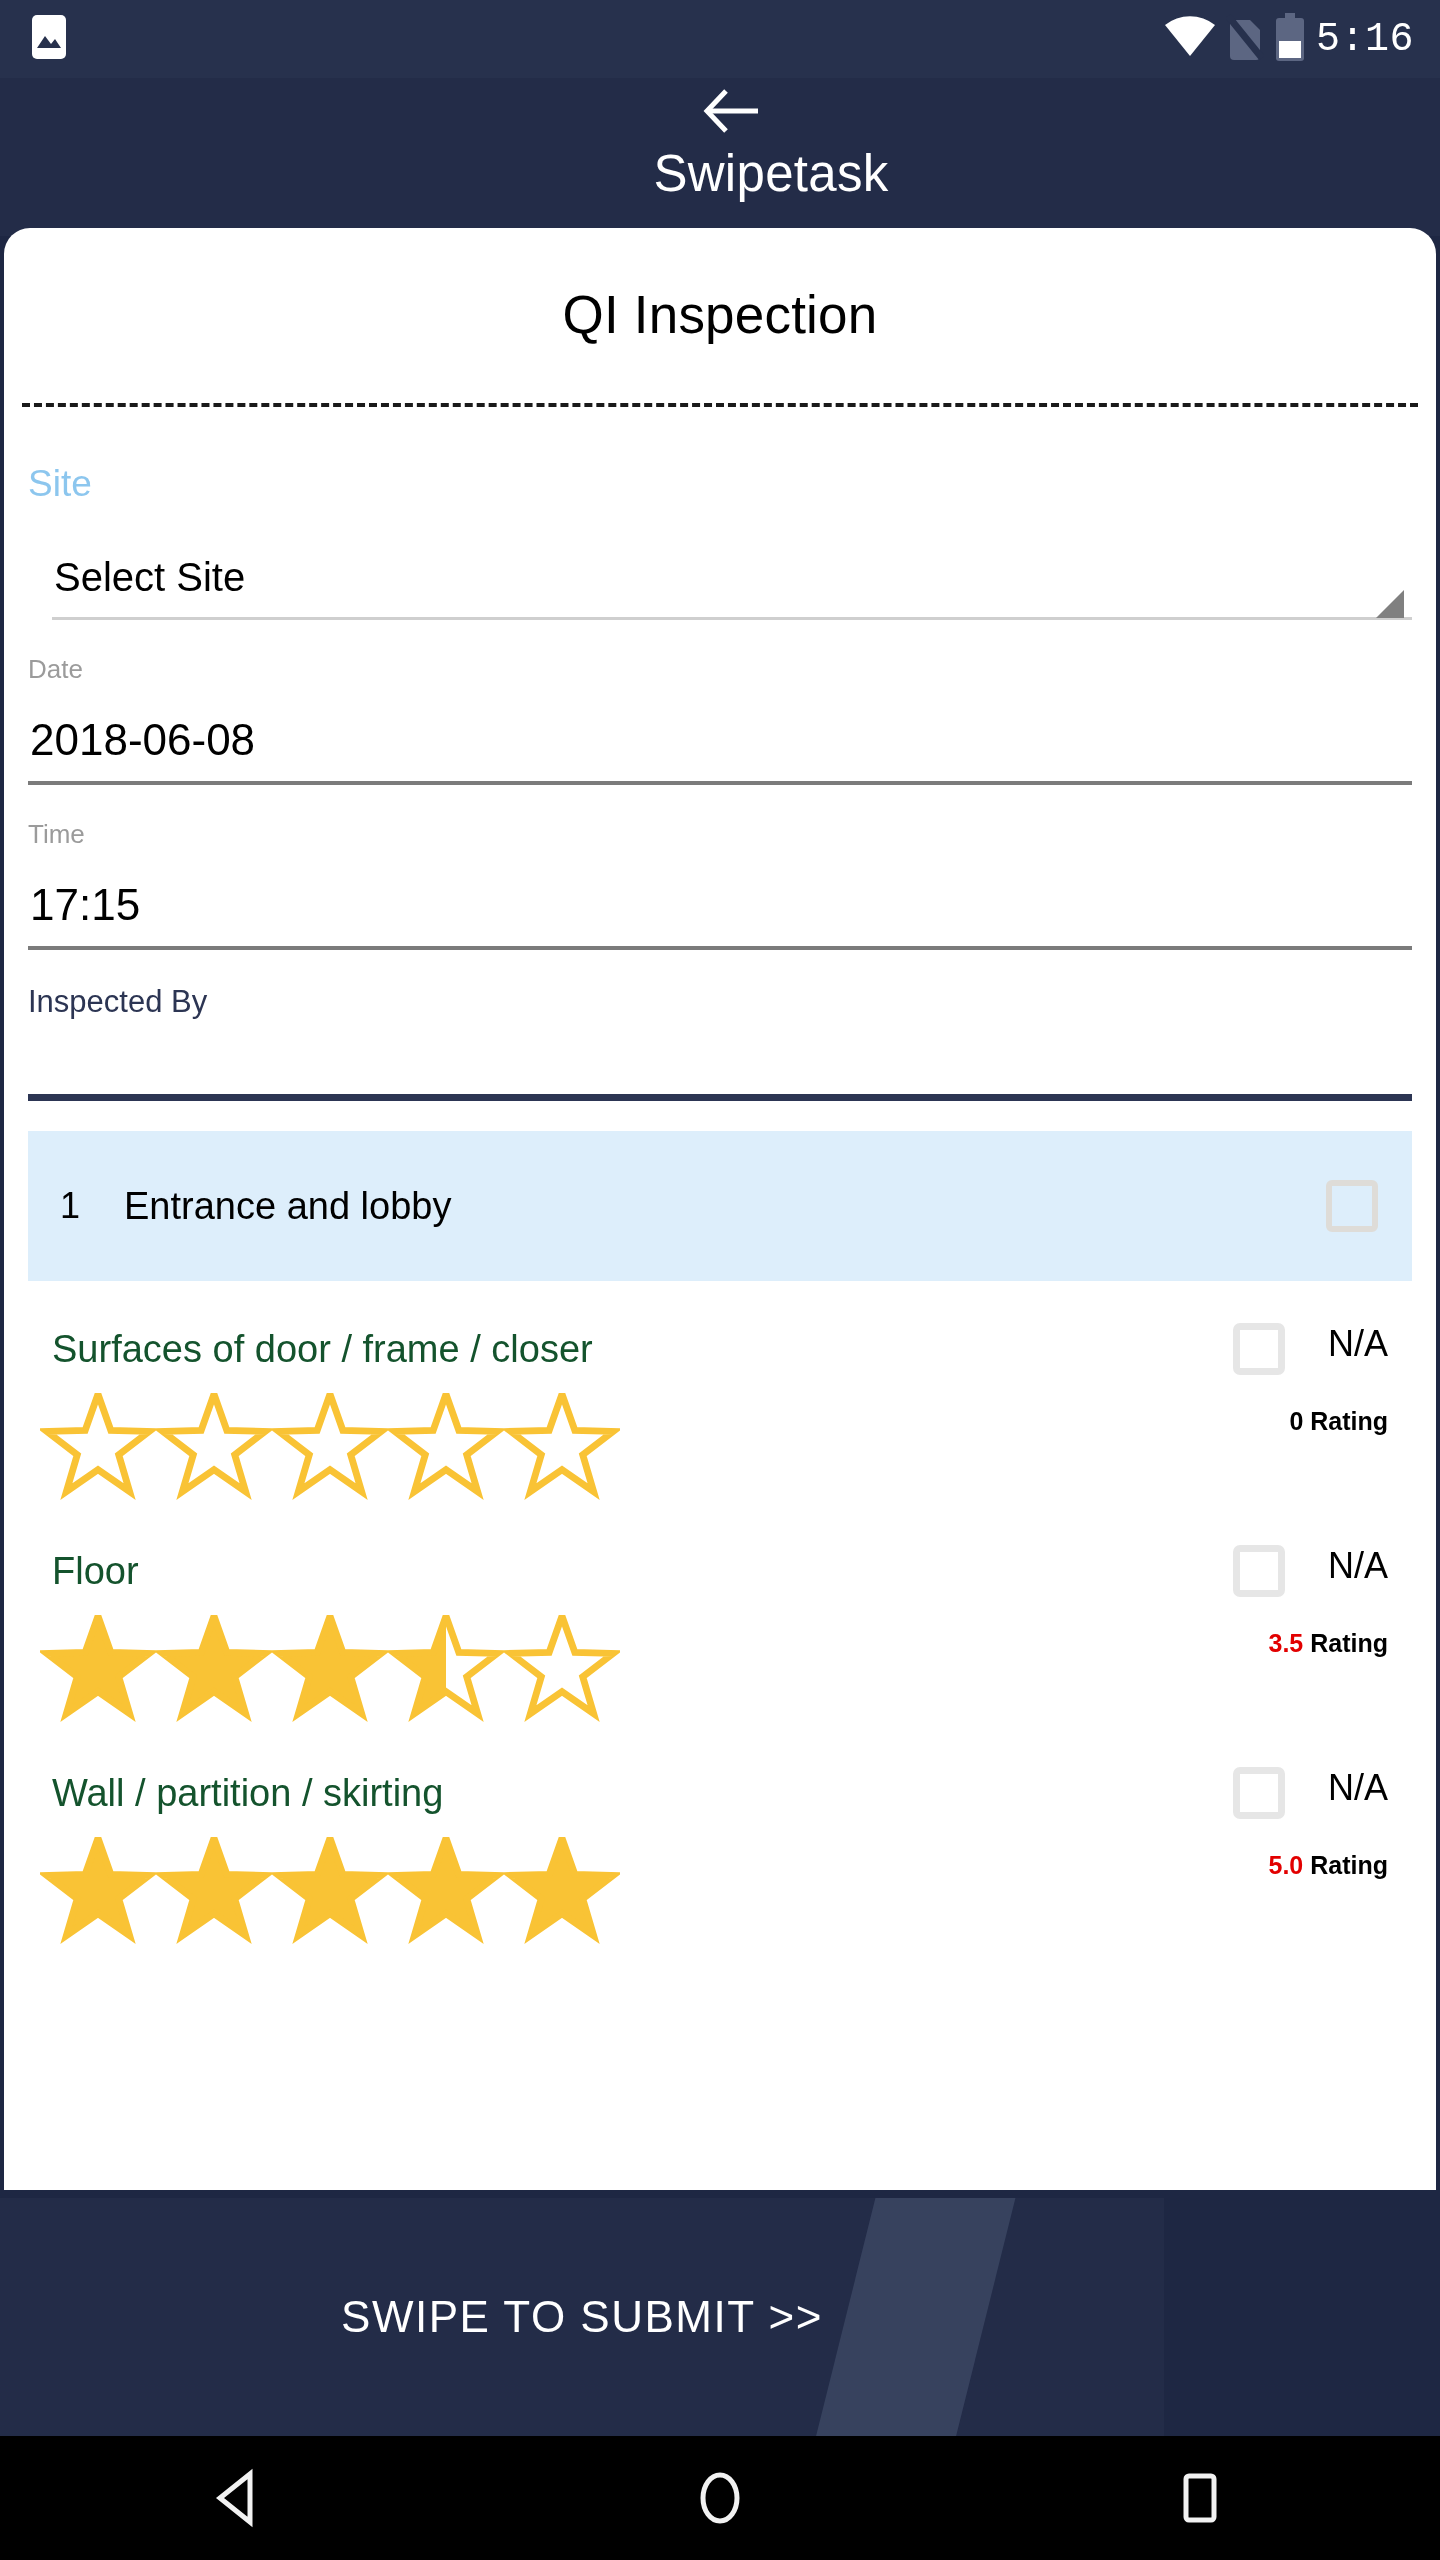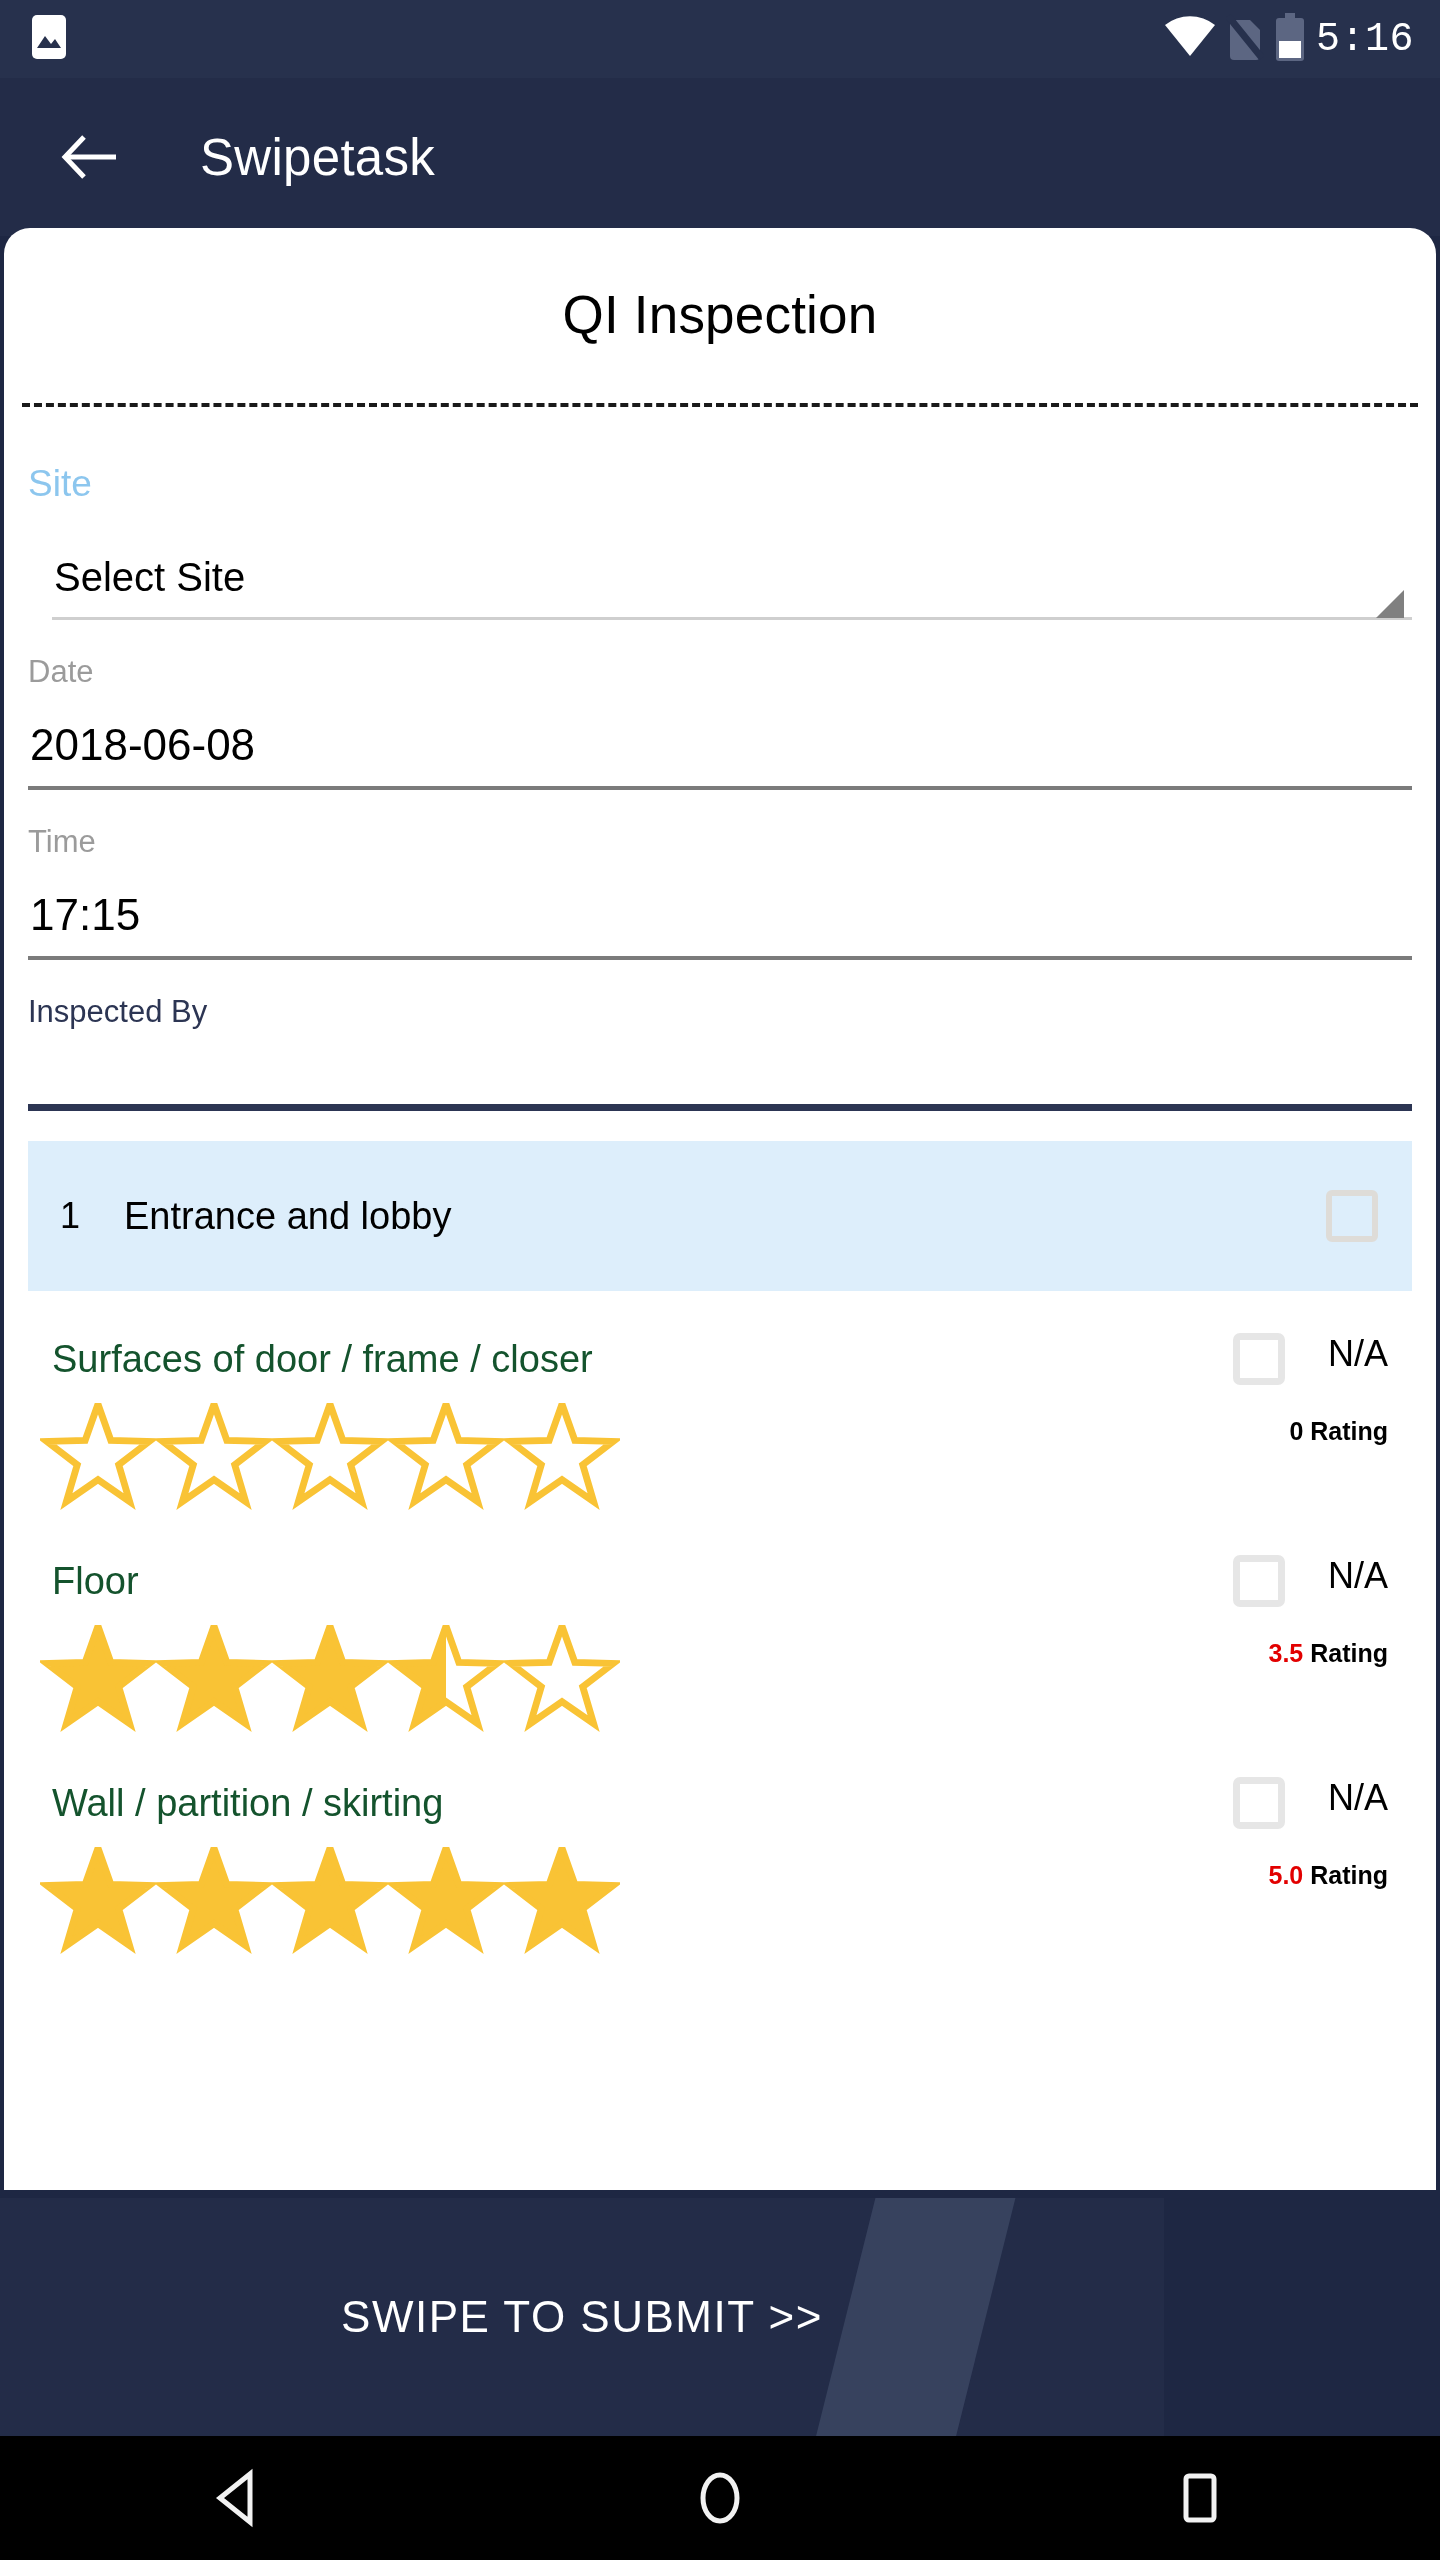--- a/index.html
+++ b/index.html
@@ -17,21 +17,21 @@
     background:#27314d; display:flex; align-items:center;
     padding:0 26px 0 32px;
   }
   .sb-left{ display:flex; align-items:center; gap:14px; }
   .sb-right{ margin-left:auto; display:flex; align-items:center; gap:10px;font-family:Liberation Mono, monospace; }
   .sb-clock{ color:#ffffff; font-size:40px; letter-spacing:.5px; }
 
   
   .appbar{
     position:absolute; top:78px; left:0; width:1440px; height:158px;
-    background:#232c48; display:flex; align-items:center; padding-left:58px;
+    background:#232c48; display:flex; align-items:center; padding-left:26px;flex-direction:column;
   }
   .back-arrow{ width:66px; height:66px; display:block; cursor:pointer; }
   .app-title{
     color:#ffffff; font-size:51px; margin-left:76px; letter-spacing:.3px;
   }
 
   
   .card{
     position:absolute; top:228px; left:4px; width:1432px; height:1962px;
     background:#ffffff; border-radius:26px 26px 0 0; overflow:hidden;
@@ -44,21 +44,21 @@
     margin:58px 18px 0 18px; border-top:4px dashed #1a1a1a;
   }
 
   
   .form{ padding:0 24px; }
 
   .field{ position:relative; }
   .label-site{
     color:#8cc6ee; font-size:37px; padding-top:56px; padding-left:0;
   }
-  .label-small{ color:#9b9b9b; font-size:31px; }
+  .label-small{ color:#9b9b9b; font-size:26px; }
   .label-focus{ color:#2c3553; font-size:31px; }
 
   .select-row{
     display:flex; align-items:flex-end; position:relative;
     padding:42px 0 20px 0; margin-top:8px;
   }
   .select-value{ font-size:40px; color:#000; padding-left:26px; }
   .select-rule{
     position:absolute; left:24px; right:0; bottom:0; height:3px; background:#cfcfcf;
   }

